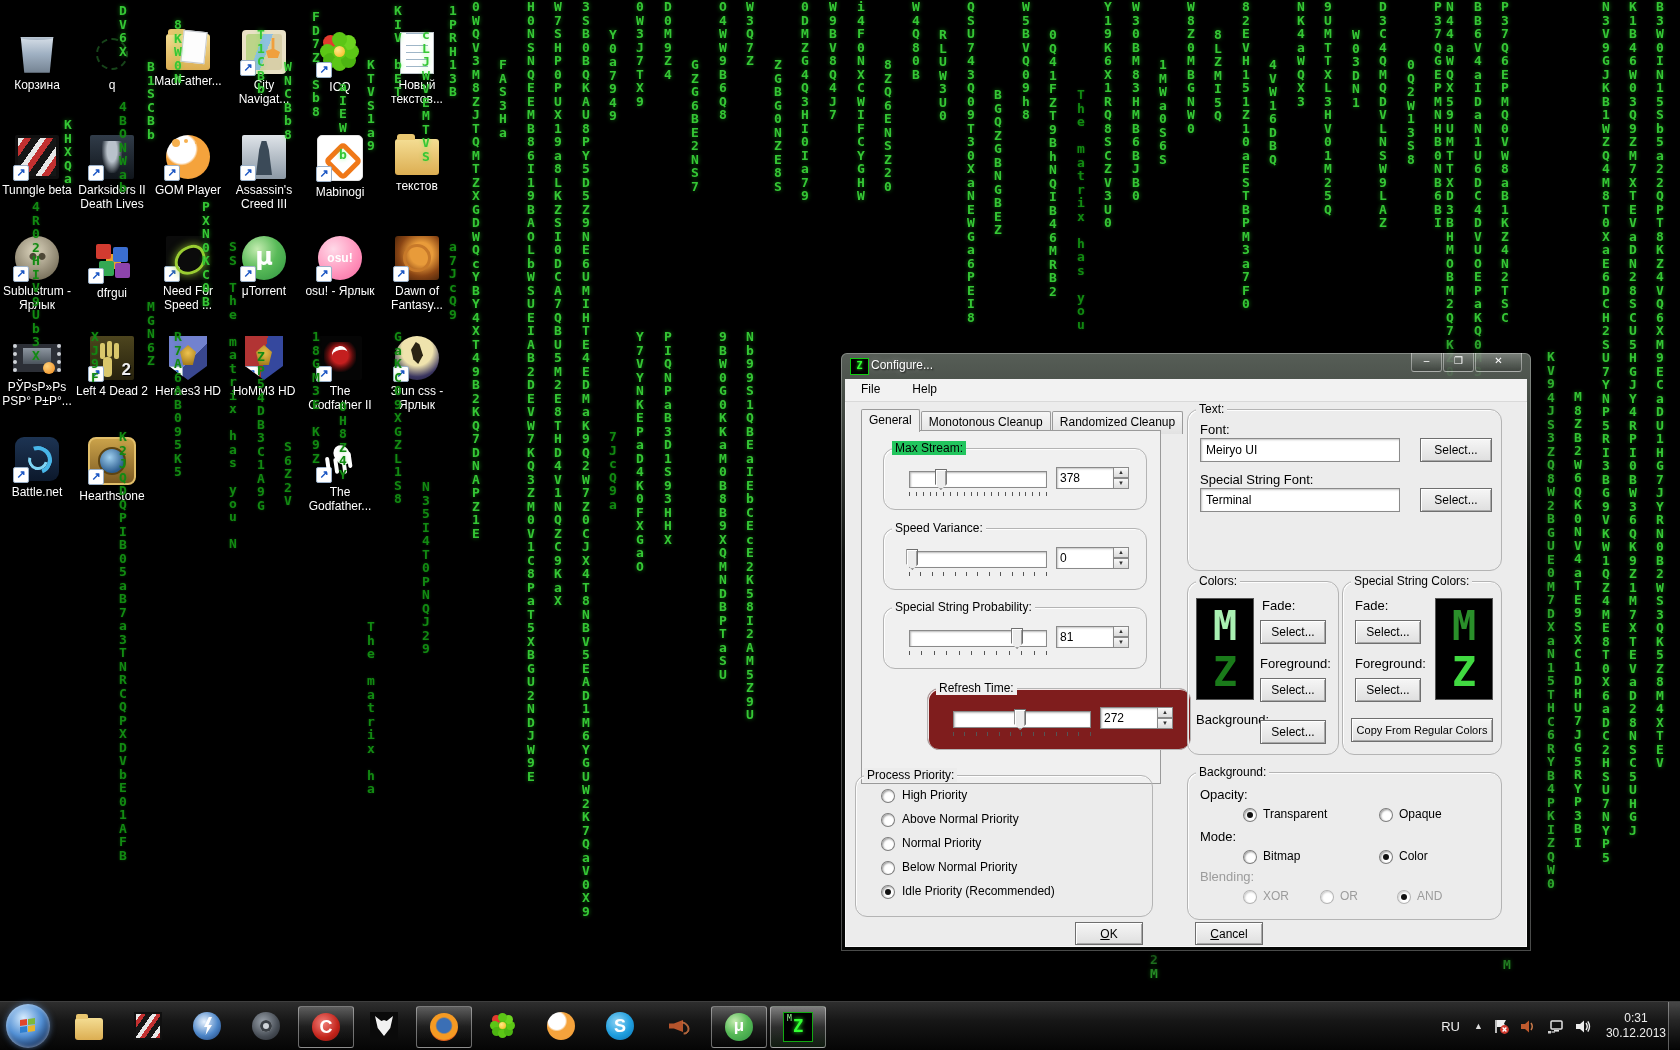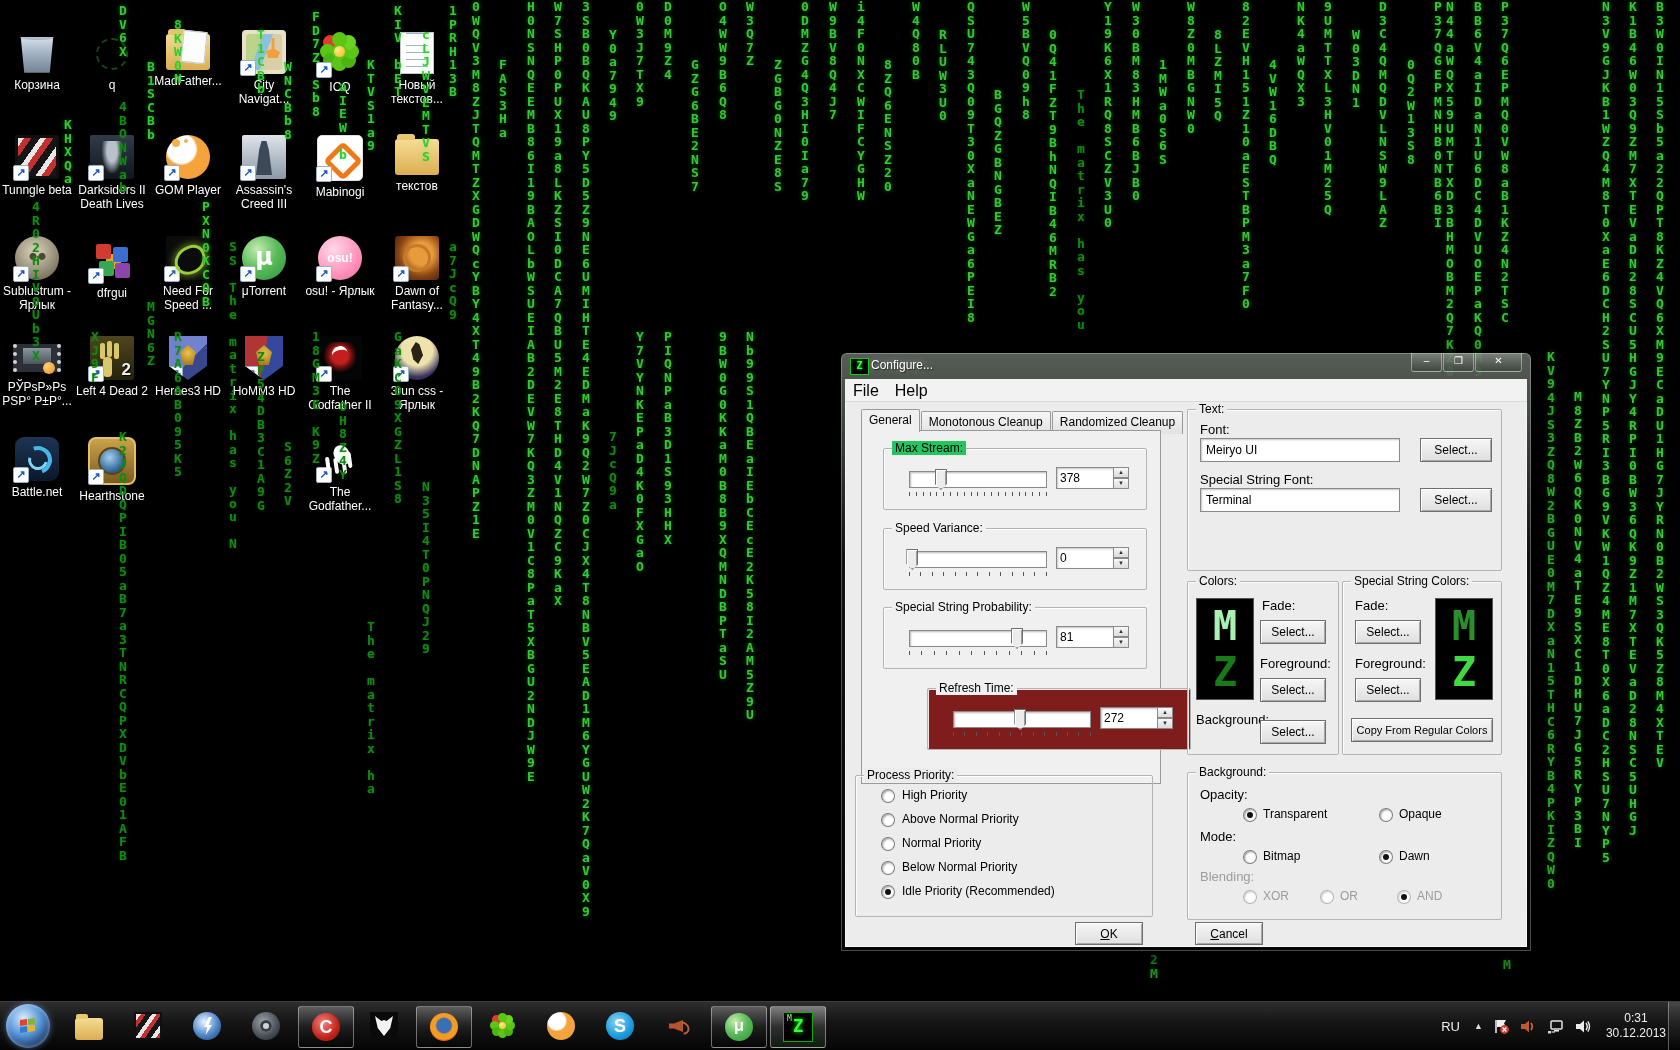--- a/index.html
+++ b/index.html
@@ -135,23 +135,23 @@
        border:1px solid #1c1;color:#3f3;font-family:"DejaVu Sans Mono",monospace;font-weight:bold;
        font-size:10px;line-height:14px;text-align:center;text-shadow:0 0 3px #2f2;}
   .capbtns{position:absolute;right:9px;top:0;display:flex;}
   .capbtn{width:29px;height:18px;border:1px solid rgba(255,255,255,.4);border-top:none;
        background:linear-gradient(rgba(255,255,255,.22),rgba(255,255,255,.04) 55%,rgba(0,0,0,.2));
        color:#fff;font-size:10px;line-height:16px;text-align:center;border-radius:0 0 3px 3px;margin-left:1px;}
   .capbtn.close{width:45px;}
   #dlg .client{position:absolute;left:4px;top:26px;width:682px;height:568px;background:#ececec;
        box-shadow:inset 0 0 0 1px #f8f8f8;font-size:12px;color:#000;}
   .menubar{position:absolute;left:0;top:0;right:0;height:22px;background:#f2f2f2;border-bottom:1px solid #d9d9d9;}
-  .menuitem{display:inline-block;padding:3px 8px;font-size:16px;}
-
-  .group{position:absolute;border:1px solid #b4b4b4;border-radius:2px;
+  .menuitem{display:inline-block;padding:3px 16px;font-size:12px;}
+
+  .group{position:absolute;border:1px solid #b4b4b4;border-radius:12px;
        box-shadow:inset 1px 1px 0 rgba(255,255,255,.9);}
   .group>.legend{position:absolute;top:-8px;left:8px;background:#ececec;padding:0 3px;font-size:12px;}
   .tabstrip{position:absolute;display:flex;}
   .tab{border:1px solid #9a9a9a;border-bottom:none;background:linear-gradient(#f6f6f6,#e2e2e2);
        border-radius:2px 2px 0 0;padding:3px 7px 2px;font-size:12px;margin-right:1px;position:relative;top:2px;}
   .tab.active{background:#f0f0f0;top:0;padding-bottom:5px;z-index:2;}
   .tabpage{position:absolute;border:1px solid #9a9a9a;background:#f0f0f0;}
 
   .track{position:absolute;height:15px;background:#fff;border:1px solid #8a8a8a;
        box-shadow:inset 1px 1px 2px #b9b9b9;}
@@ -1954,21 +1954,21 @@
         <span class="legend">Background:</span>
       <span class="flabel" style="left: 12px; top: 14px;">Opacity:</span>
           <span class="radio sel" style="left: 56px; top: 36px;"></span>
           <span class="rlabel" style="left: 75px; top: 34px;">Transparent</span>
           <span class="radio" style="left: 192px; top: 36px;"></span>
           <span class="rlabel" style="left: 211px; top: 34px;">Opaque</span>
           <span class="flabel" style="left: 12px; top: 56px;">Mode:</span>
           <span class="radio" style="left: 56px; top: 78px;"></span>
           <span class="rlabel" style="left: 75px; top: 76px;">Bitmap</span>
           <span class="radio sel" style="left: 192px; top: 78px;"></span>
-          <span class="rlabel" style="left: 211px; top: 76px;">Dawn</span>
+          <span class="rlabel" style="left: 211px; top: 76px;">Color</span>
           <span class="flabel rlabel dis" style="left: 12px; top: 96px;">Blending:</span>
           <span class="radio dis" style="left: 56px; top: 118px;"></span>
           <span class="rlabel dis" style="left: 75px; top: 116px;">XOR</span>
           <span class="radio dis" style="left: 133px; top: 118px;"></span>
           <span class="rlabel dis" style="left: 152px; top: 116px;">OR</span>
           <span class="radio sel dis" style="left: 210px; top: 118px;"></span>
           <span class="rlabel dis" style="left: 229px; top: 116px;">AND</span>
         </div>
 
       <button class="btn accel" style="left:230px;top:543px;width:68px;height:23px;">OK</button>

